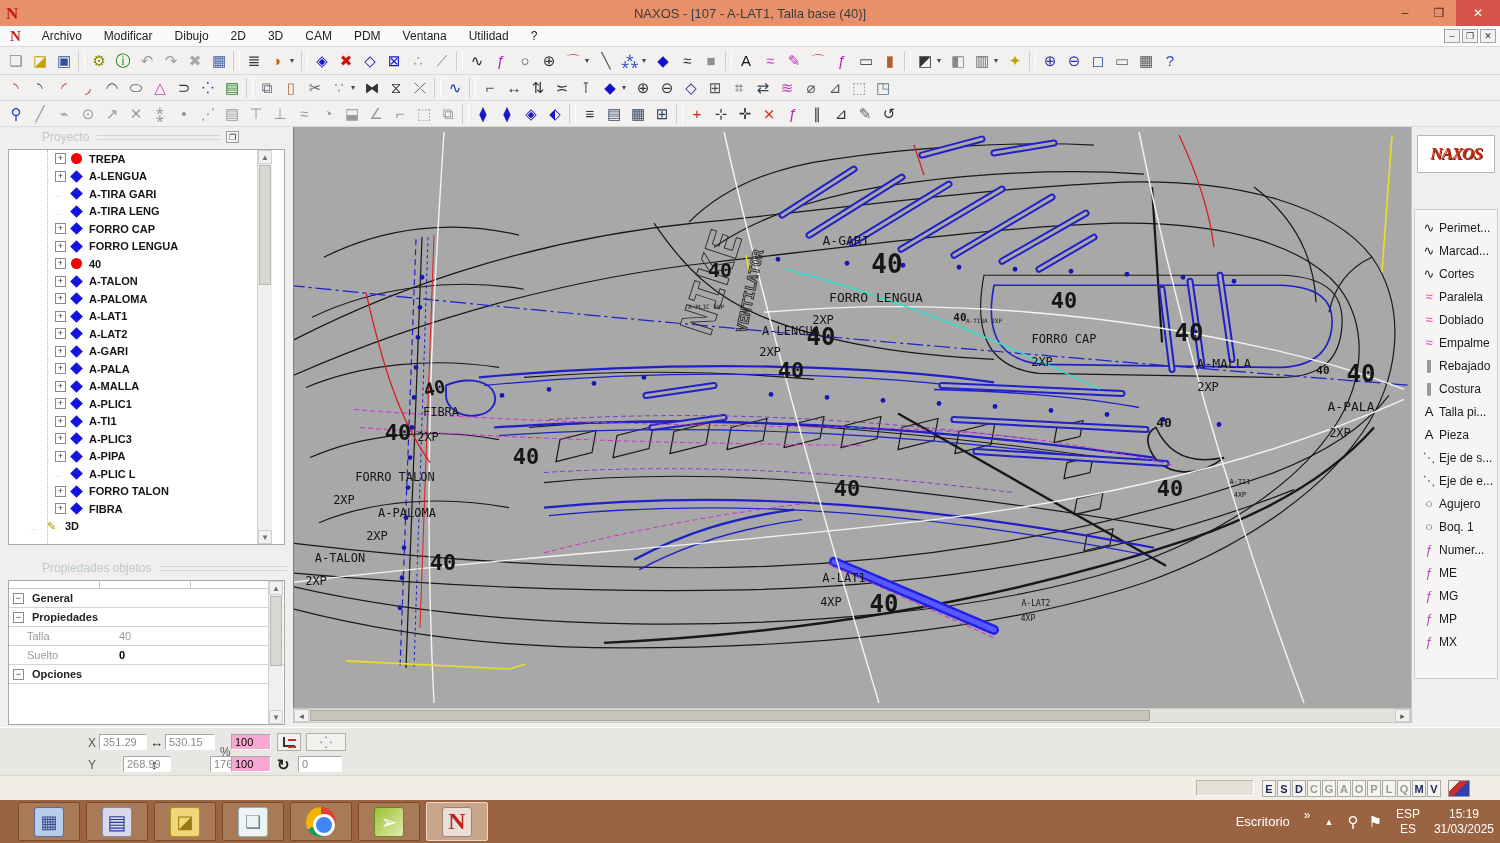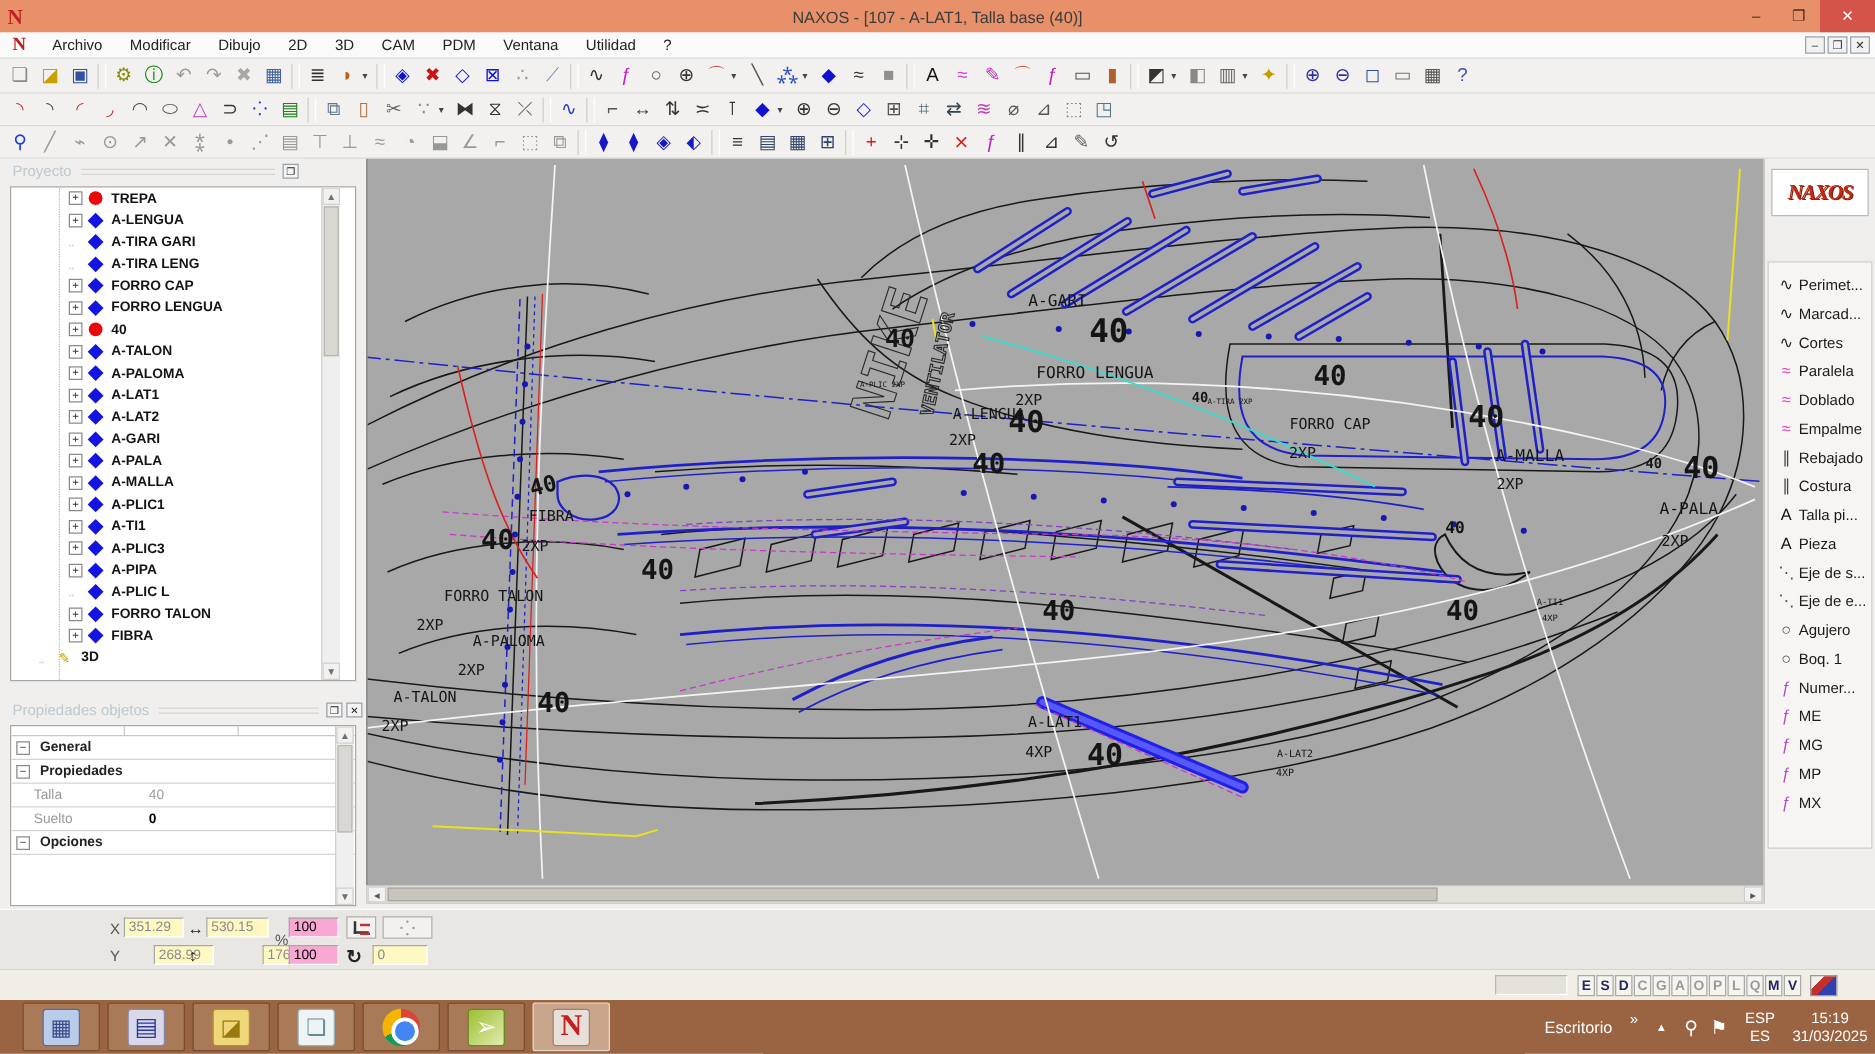--- a/index.html
+++ b/index.html
@@ -33,21 +33,21 @@
     display:flex;align-items:center;padding-left:4px;}
   .tb1{top:47px;height:28px;}
   .tb2{top:75px;height:26px;}
   .tb3{top:101px;height:26px;}
   .tb-icon{width:24px;height:22px;display:inline-flex;align-items:center;justify-content:center;
     font-size:15px;line-height:22px;}
   .tb-dd{width:9px;font-size:8px;color:#444;display:inline-flex;align-items:center;}
   .tb-sep{width:7px;height:20px;border-left:1px solid #cfcdc8;border-right:1px solid #fff;margin:0 2px;}
 
   
-  .left-panel{position:absolute;left:0;top:127px;width:242px;height:600px;background:#f0efed;}
+  .left-panel{position:absolute;left:0;top:127px;width:242px;height:600px;background:#f0efed;padding-left:32px;}
   .dock-title{display:flex;align-items:center;height:20px;padding-left:10px;}
   .dock-title .dt-text{font-size:12px;color:#bec8cf;white-space:nowrap;}
   .dock-rule{flex:1;height:5px;margin:0 6px 0 8px;border-top:1px solid #d6d4d0;border-bottom:1px solid #d6d4d0;}
   .dock-btn{width:13px;height:12px;border:1px solid #98a0a8;background:#f4f4f4;font-size:8px;
     display:flex;align-items:center;justify-content:center;color:#222;margin-right:3px;}
   .treebox{position:absolute;left:8px;top:22px;width:277px;height:396px;background:#fff;
     border:1px solid #a8a8a8;overflow:hidden;}
   .tree-row{display:flex;align-items:center;height:17.5px;padding-left:46px;position:relative;}
   .tree-row.shallow{padding-left:22px;}
   .tree-guide{position:absolute;left:38px;top:0;bottom:0;border-left:1px dotted #b8b8b8;}
@@ -101,21 +101,21 @@
     border:1px solid #cfcdc8;padding-top:6px;}
   .tool-row{display:flex;align-items:center;height:23px;padding-left:4px;}
   .tool-ico{width:20px;text-align:center;font-size:13px;flex:0 0 auto;}
   .tool-label{font-size:12px;color:#1a1a1a;white-space:nowrap;}
 
   
   .coordbar{position:absolute;left:0;top:727px;width:1500px;height:48px;background:#e9e7e3;
     border-top:1px solid #fff;}
   .clabel{position:absolute;font-size:12px;color:#555;}
   .cfield{position:absolute;height:16px;border:1px solid #a8a8a8;border-right-color:#fff;
-    border-bottom-color:#fff;background:#fef9c3;font-size:11px;color:#8a8a8a;padding:1px 3px;}
+    border-bottom-color:#fff;background:#ffffff;font-size:11px;color:#8a8a8a;padding:1px 3px;}
   .cfield.white{background:#f9a8d4;color:#000;}
   .cicon{position:absolute;font-size:13px;color:#222;font-weight:bold;}
   .cbtn{position:absolute;width:24px;height:18px;border:1px solid #b0aea8;background:#f2f1ef;
     display:flex;align-items:center;justify-content:center;}
   .lmark{width:12px;height:10px;border-left:2px solid #333;border-bottom:2px solid #333;position:relative;}
   .lmark:after{content:"";position:absolute;left:3px;top:2px;width:8px;height:5px;
     border-top:2px solid #c03030;border-bottom:2px solid #c03030;}
 
   
   .quickrow{position:absolute;left:0;top:775px;width:1500px;height:25px;background:#f1eee7;

